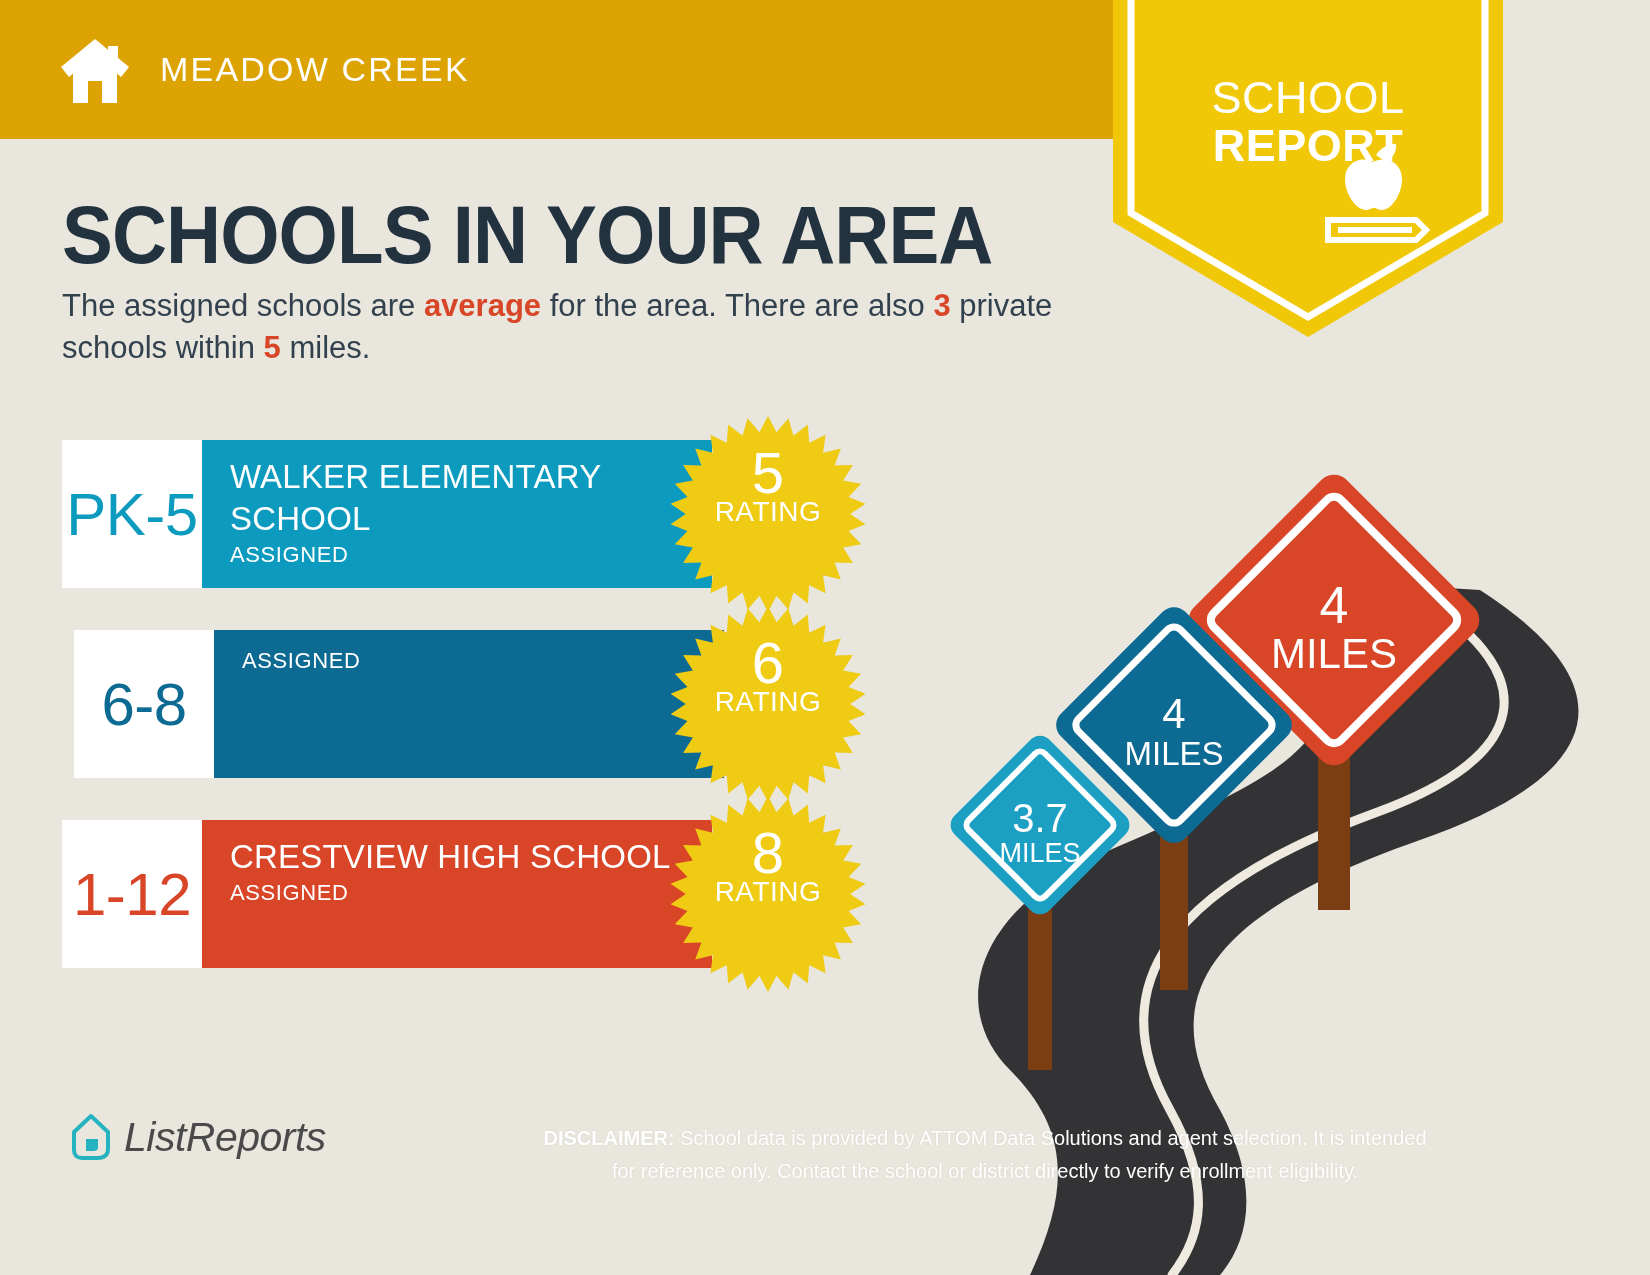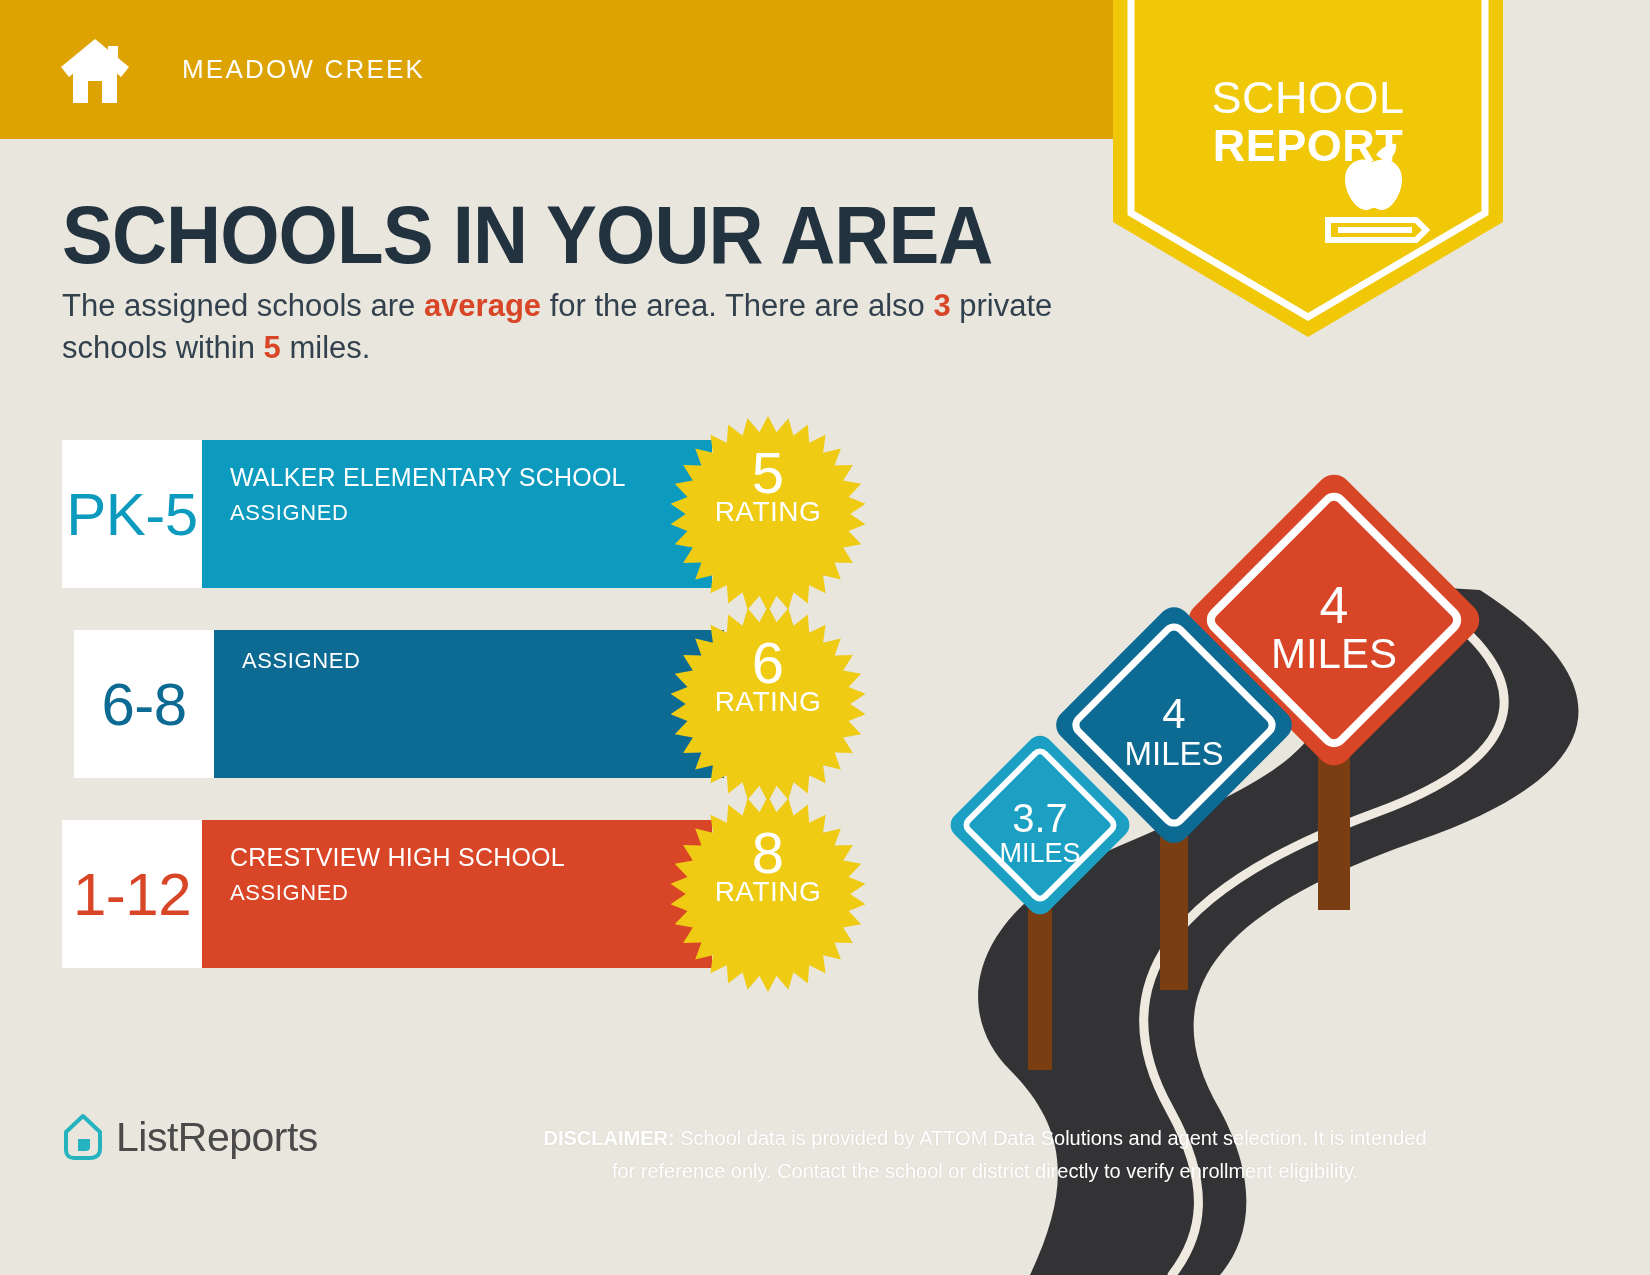--- a/index.html
+++ b/index.html
@@ -13,21 +13,21 @@
   .stage { position:absolute; inset:0; }
 
   
   .header {
     position:absolute; left:0; top:0; width:1230px; height:139px;
     background:#dda302;
     display:flex; align-items:center;
   }
   .home-icon { margin-left:58px; width:74px; height:74px; }
   .brand-name {
-    margin-left:50px; color:#ffffff; font-size:26px; letter-spacing:2.2px;
+    margin-left:28px; color:#ffffff; font-size:34px; letter-spacing:2.2px;
     font-weight:400;
   }
 
   
   .badge {
     position:absolute; left:1113px; top:-8px; width:390px; height:345px;
   }
   .badge svg { position:absolute; inset:0; }
   .badge-text {
     position:absolute; left:0; top:38px; width:100%;
@@ -57,21 +57,21 @@
   .row { position:relative; height:148px; margin-bottom:42px; display:flex; }
   .grade {
     width:140px; background:#ffffff;
     display:flex; align-items:center; justify-content:center;
     font-size:60px; font-weight:400; letter-spacing:-0.5px;
   }
   .bar {
     width:510px; padding:16px 0 0 28px; position:relative;
   }
   .school-name {
-    color:#ffffff; font-size:25px; line-height:42px; font-weight:400;
+    color:#ffffff; font-size:33px; line-height:42px; font-weight:400;
     letter-spacing:0.2px;
   }
   .assigned {
     color:#ffffff; font-size:22px; line-height:30px; margin-top:0;
     letter-spacing:0.6px;
   }
   .burst {
     position:absolute; left:608px; top:-24px; width:196px; height:196px;
   }
   .burst svg { position:absolute; inset:0; }
@@ -88,21 +88,21 @@
   .scene { position:absolute; left:920px; top:470px; width:730px; height:805px; }
   .scene svg { position:absolute; inset:0; }
   .sign-text {
     position:absolute; color:#ffffff; text-align:center; width:200px;
     left:0; top:0; pointer-events:none;
   }
   .sign-text .num { display:block; font-weight:400; }
   .sign-text .unit { display:block; font-weight:400; }
 
   
-  .logo { position:absolute; left:62px; top:1113px; display:flex; align-items:center; }
+  .logo { position:absolute; left:70px; top:1113px; display:flex; align-items:center;font-style:italic; }
   .logo-mark { width:42px; height:48px; }
   .logo-word { margin-left:12px; font-size:41px; color:#4a4a4a; font-weight:400; letter-spacing:-0.5px; }
 
   .disclaimer {
     position:absolute; left:455px; top:1122px; width:1060px;
     color:#ffffff; font-size:20px; line-height:33px; text-align:center;
     text-shadow:0 0 2px rgba(0,0,0,0.10);
   }
   .disclaimer b { font-weight:700; }
 </style>

